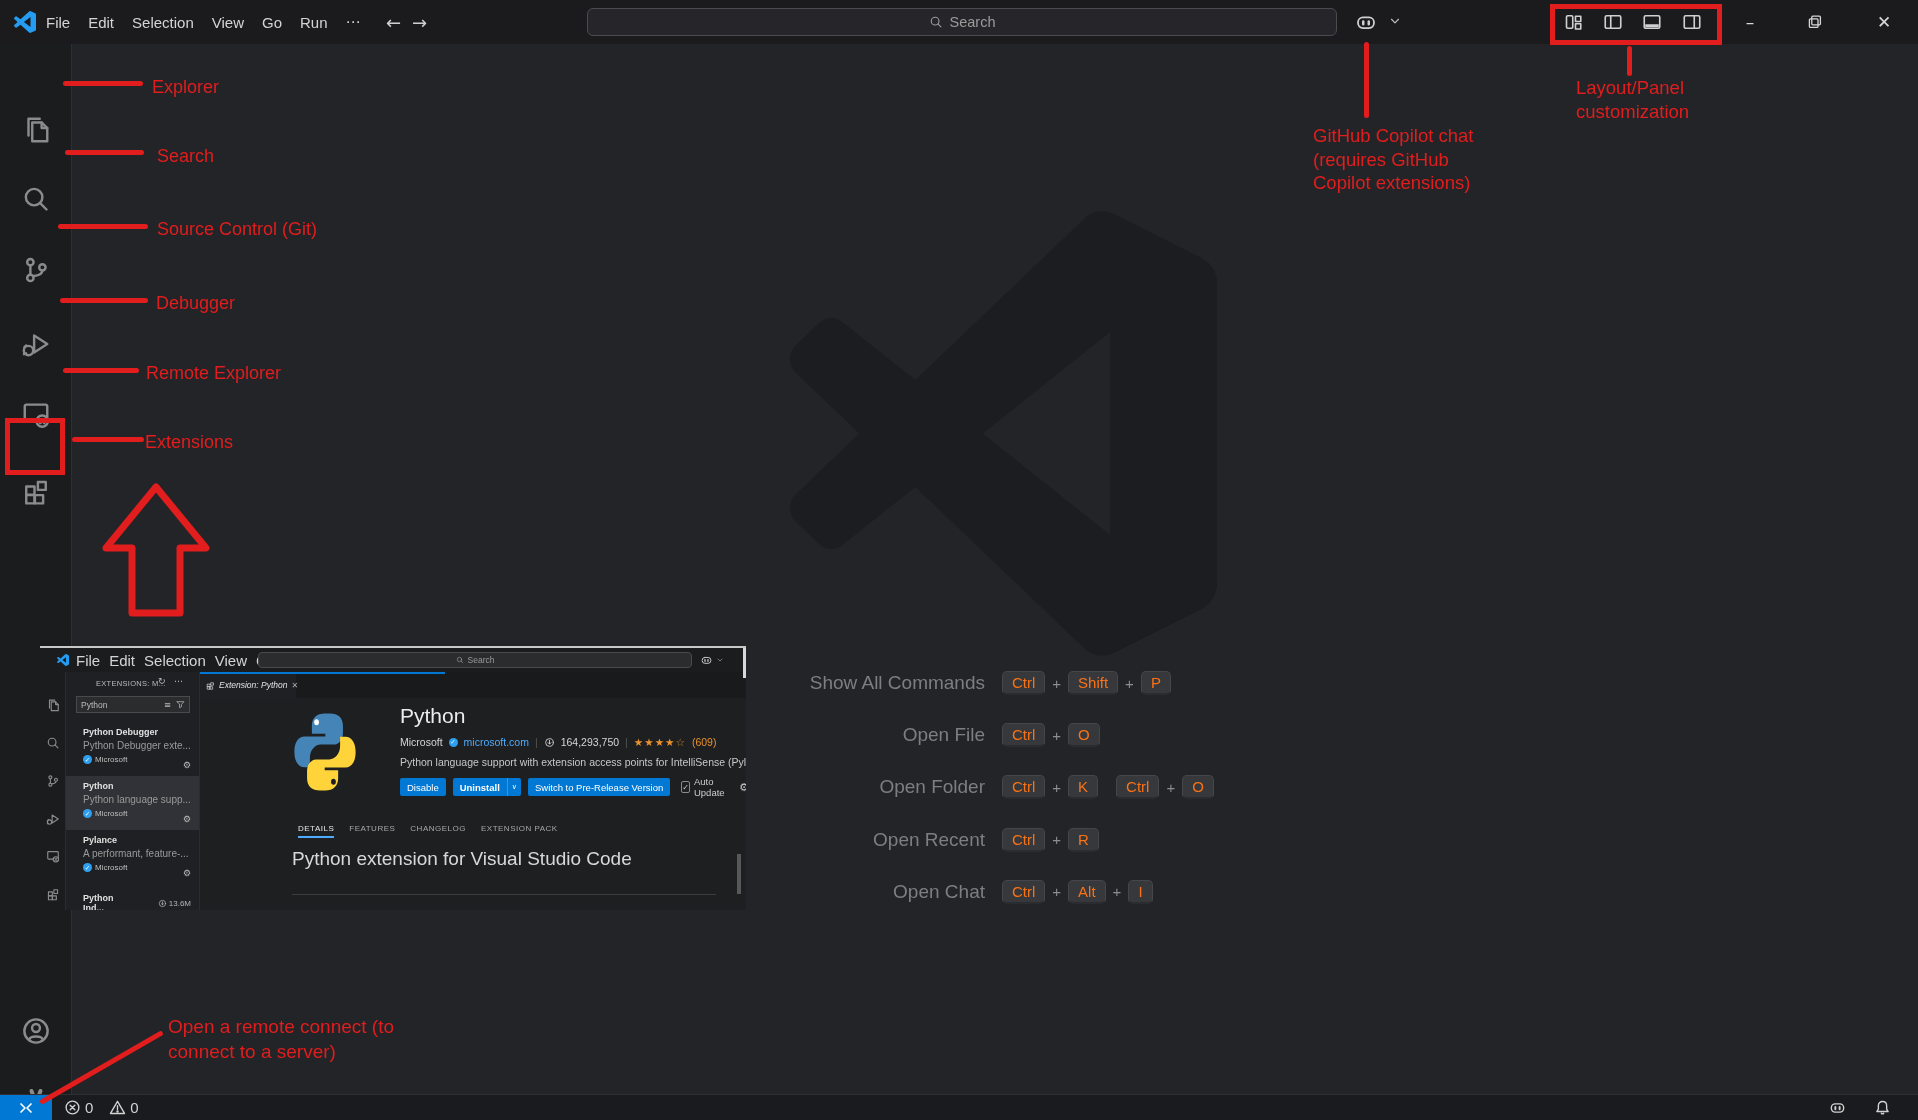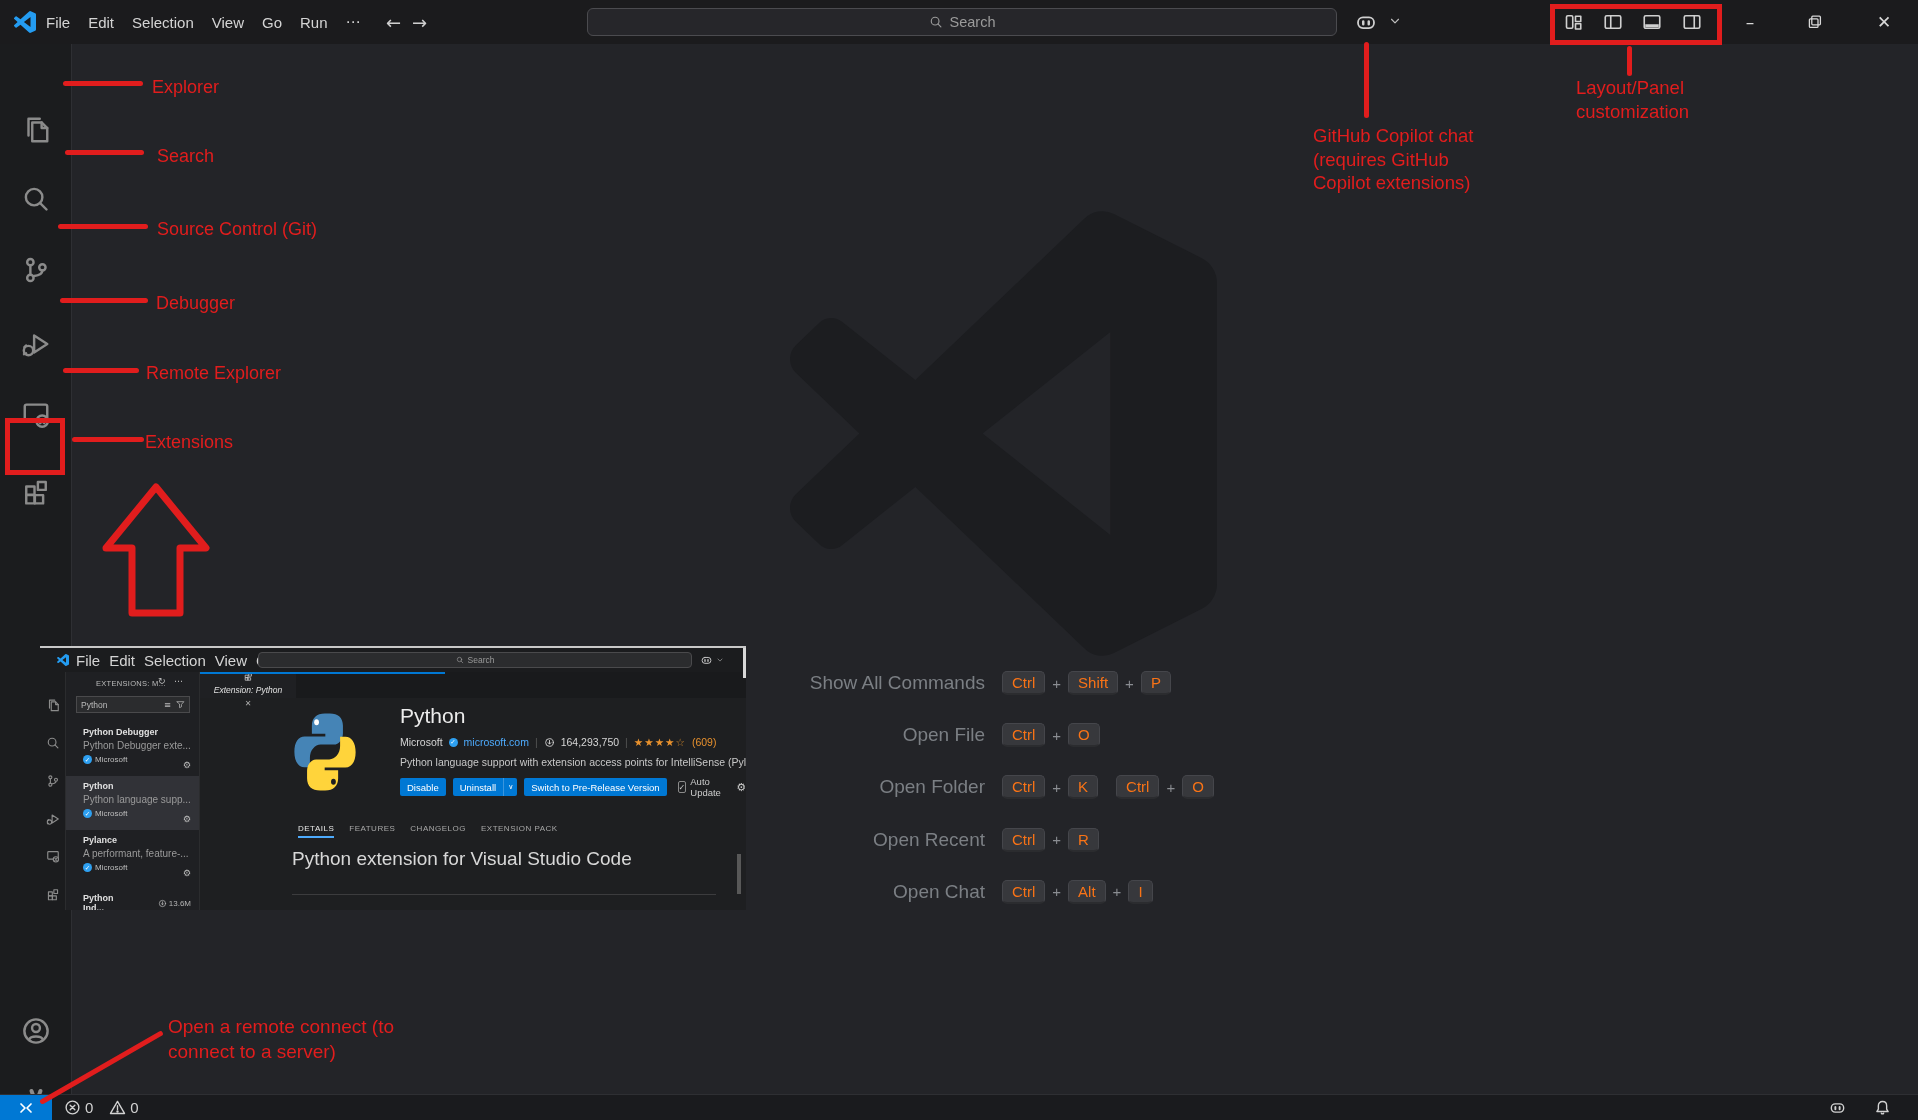--- a/index.html
+++ b/index.html
@@ -105,40 +105,40 @@
   .vbadge{width:9px;height:9px;border-radius:50%;background:#2ea0f1;color:#fff;font-size:6.5px;
           display:inline-flex;align-items:center;justify-content:center;}
   .mx-gear{position:absolute;right:8px;bottom:6px;font-size:9px;color:#bbb;}
   #mx-partial{position:relative;height:26px;padding:6px 8px 0 17px;display:flex;
               align-items:center;justify-content:space-between;gap:26px;}
   #mx-partial .mx-name{font-size:9px;}
   #mx-dl{display:flex;align-items:center;gap:2px;font-size:8px;color:#b5b5b5;}
   #mini-editor{position:absolute;left:160px;top:24px;width:546px;height:238px;background:#1e1f21;}
   #me-tabstrip{position:absolute;left:0;top:0;width:546px;height:26px;background:#191a1c;}
   #me-tab{position:absolute;left:0;top:0;width:96px;height:26px;background:#1f2023;display:flex;
-          align-items:center;gap:4px;padding:0 6px;box-sizing:border-box;flex-direction:column;}
+          align-items:center;gap:4px;padding:0 6px;box-sizing:border-box;}
   #me-tab-label{font-size:8.5px;font-style:italic;color:#e0e0e0;white-space:nowrap;}
   #me-progress{position:absolute;left:0;top:0;width:245px;height:2px;background:#0078d4;}
   #me-body{position:absolute;left:0;top:26px;width:546px;height:212px;}
   #me-pylogo{position:absolute;left:90px;top:10px;width:70px;height:88px;}
   #me-title{position:absolute;left:200px;top:6px;font-size:21px;color:#ececec;}
   #me-meta{position:absolute;left:200px;top:38px;display:flex;align-items:center;gap:6px;
            font-size:10.5px;color:#d5d5d5;white-space:nowrap;}
   .me-sep{color:#555;}
   .me-link{color:#4daafc;}
   .me-stars{color:#e8912d;font-size:10.5px;letter-spacing:1px;}
   #me-desc{position:absolute;left:200px;top:58px;width:350px;font-size:10.5px;color:#c8c8c8;
            white-space:nowrap;overflow:hidden;}
   #me-buttons{position:absolute;left:200px;top:78px;display:flex;align-items:center;gap:7px;}
   .bluebtn{background:#0078d4;color:#fff;font-size:9.5px;height:18px;display:flex;
            align-items:center;padding:0 7px;border-radius:2px;white-space:nowrap;}
   .btn-split{display:flex;align-items:center;}
   .btn-split .dd{border-left:1px solid #3b95dd;padding:0 4px;height:18px;display:flex;
                  align-items:center;background:#0078d4;border-radius:0 2px 2px 0;color:#fff;}
-  .btn-split .main{border-radius:2px 0 0 2px;}
+  .btn-split .main{border-radius:2px 0 0 2px;font-weight:bold;}
   #me-auto{display:flex;align-items:center;gap:4px;color:#cccccc;font-size:9.5px;margin-left:4px;}
   #me-auto .chk{width:10px;height:10px;border:1px solid #8a8a8a;border-radius:2px;color:#ccc;
                 font-size:8px;display:flex;align-items:center;justify-content:center;}
   #me-btn-gear{font-size:11px;color:#ccc;margin-left:4px;}
   #me-tabs{position:absolute;left:98px;top:126px;display:flex;gap:15px;font-size:8px;
            letter-spacing:.5px;color:#a8a8a8;}
   #me-tabs .active{color:#e8e8e8;border-bottom:2px solid #4daafc;padding-bottom:3px;}
   #me-heading{position:absolute;left:92px;top:150px;font-size:19px;color:#d8d8d8;}
   #me-hr{position:absolute;left:92px;top:196px;width:424px;height:1px;background:#3c3c3e;}
   #me-scroll{position:absolute;left:537px;top:156px;width:4px;height:40px;background:#585858;}

